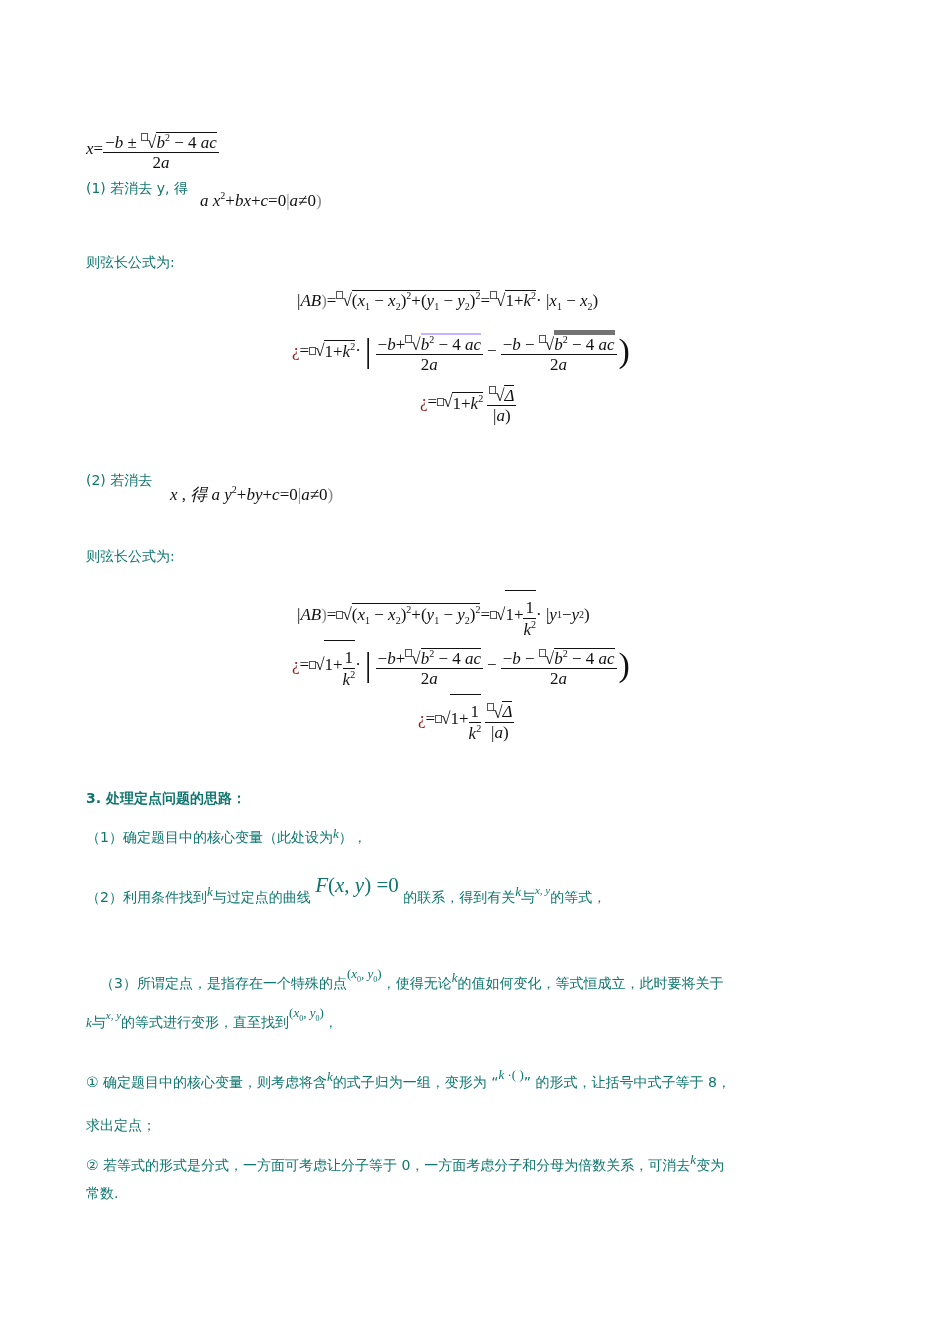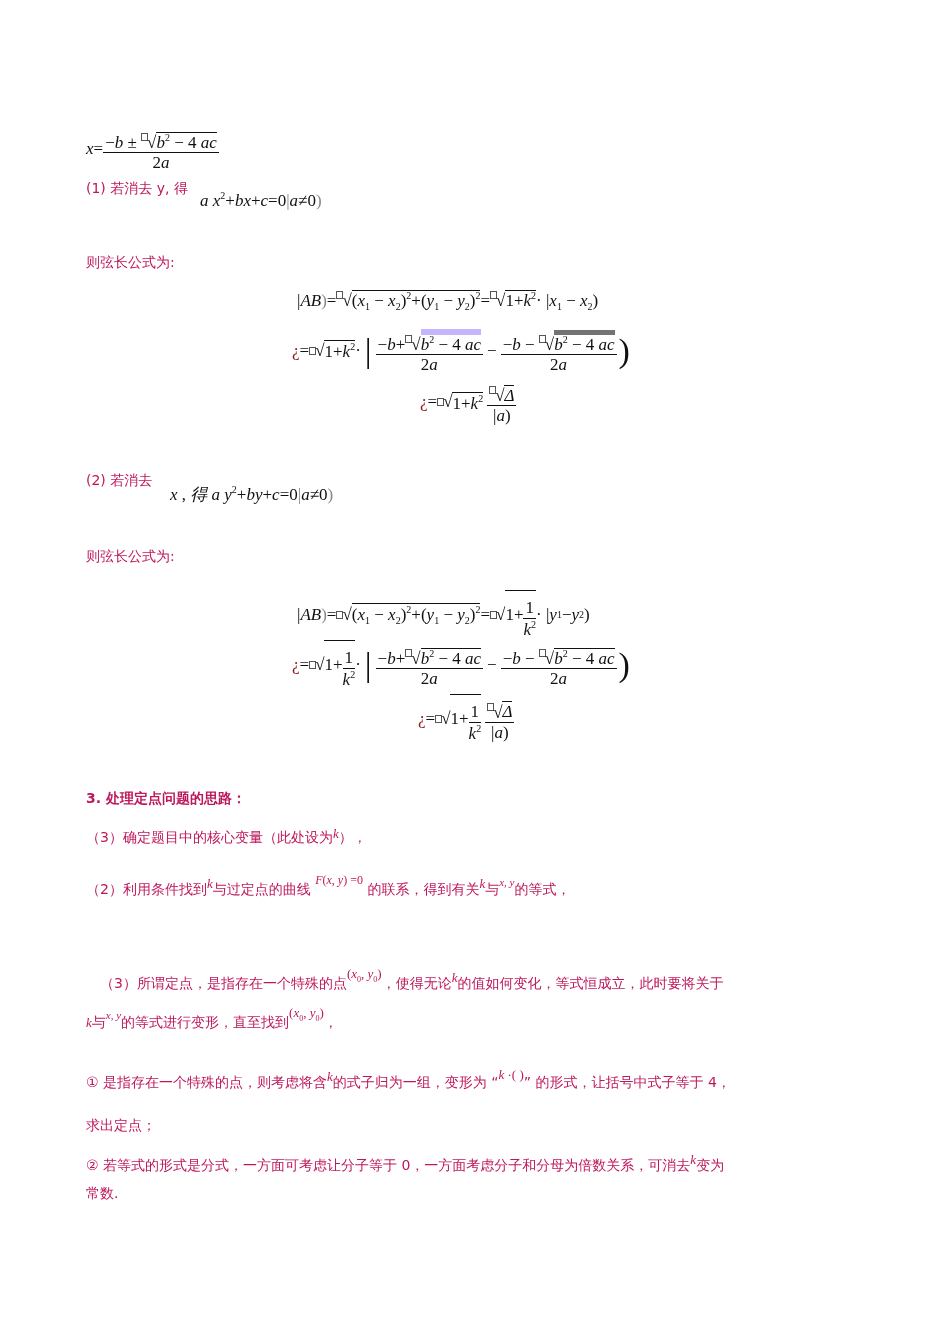--- a/index.html
+++ b/index.html
@@ -1,19 +1,19 @@
 <!DOCTYPE html>
 <html><head>
 <meta charset="utf-8">
 <style>
   * { box-sizing: border-box; margin: 0; padding: 0; }
   html, body { width: 950px; height: 1344px; background: #ffffff; }
   body { position: relative; font-family: "DejaVu Serif", serif; color: #111; overflow: hidden; }
   .abs { position: absolute; white-space: nowrap; }
-  .cjk { font-family: "DejaVu Sans", sans-serif; font-size: 14px; color: #be185d; }
+  .cjk { font-family: "DejaVu Sans", sans-serif; font-size: 14px; color: #0f766e; }
   .m { font-family: "Liberation Serif", "DejaVu Serif", serif; font-style: italic; font-size: 17px; }
   .mu { font-family: "Liberation Serif", "DejaVu Serif", serif; font-style: normal; font-size: 17px; }
   .sm { font-size: 13px; }
   .tiny { font-size: 11px; }
   .frac { display: inline-flex; flex-direction: column; align-items: center; vertical-align: middle; }
   .frac .num { border-bottom: 1px solid #111; padding: 0 2px; line-height: 1.1; margin-top: 8px; }
   .frac .den { line-height: 1.2; }
   .box { display: inline-block; width: 7px; height: 8px; border: 1px solid #555; vertical-align: super; margin-right: -1px; }
   .inv { color: #8b1a1a; font-style: normal; }
   .row { display: flex; align-items: center; }
@@ -40,21 +40,21 @@
 <div class="abs cjk" style="left:86px;top:254px;">则弦长公式为:</div>
 
 <div class="abs mu" style="left:297px;top:290px;">
   |<i>AB</i><span style="color:#888">)</span>=<span class="box"></span>√<span style="border-top:1px solid #111;">(<i>x</i><sub>1</sub> − <i>x</i><sub>2</sub>)<sup>2</sup>+(<i>y</i><sub>1</sub> − <i>y</i><sub>2</sub>)<sup>2</sup></span>=<span class="box"></span>√<span style="border-top:1px solid #111;">1+<i>k</i><sup>2</sup></span>· |<i>x</i><sub>1</sub> − <i>x</i><sub>2</sub>)
 </div>
 
 <div class="abs row mu" style="left:292px;top:326px;">
   <span class="inv">¿</span>=<span class="box"></span>√<span style="border-top:1px solid #111;">1+<i>k</i><sup>2</sup></span>·
   <span style="font-size:34px;font-weight:100;margin:0 4px;">|</span>
   <span class="frac">
-      <span class="num">−<i>b</i>+<span class="box"></span>√<span style="border-top:6px solid #c4b5fd;"><i>b</i><sup>2</sup> − 4 <i>ac</i></span></span>
+      <span class="num">−<i>b</i>+<span class="box"></span>√<span style="border-top:2px solid #c4b5fd;"><i>b</i><sup>2</sup> − 4 <i>ac</i></span></span>
       <span class="den">2<i>a</i></span>
     </span>
   <span style="margin:0 4px;">−</span>
   <span class="frac">
       <span class="num">−<i>b</i> − <span class="box"></span>√<span style="border-top:5px solid #737373;"><i>b</i><sup>2</sup> − 4 <i>ac</i></span></span>
       <span class="den">2<i>a</i></span>
     </span>
   <span style="font-size:34px;font-weight:100;margin-left:2px;">)</span>
 </div>
 
@@ -105,38 +105,38 @@
       </span></span>
   <span class="frac" style="margin-left:4px;">
       <span class="num"><span class="box"></span>√<span style="border-top:1px solid #111;"><i>Δ</i></span></span>
       <span class="den">|<i>a</i>)</span>
     </span>
 </div>
 
 <div class="abs cjk" style="left:86px;top:790px;font-weight:bold;">3. 处理定点问题的思路：</div>
 
 <div class="abs cjk" style="left:86px;top:826px;">
-  <span>（3）确定题目中的核心变量（此处设为</span><span class="m sm" style="vertical-align:4px;">k</span><span>），</span>
+  <span>（1）确定题目中的核心变量（此处设为</span><span class="m sm" style="vertical-align:4px;">k</span><span>），</span>
 </div>
 
 <div class="abs cjk" style="left:86px;top:873px;">
   <span>（2）利用条件找到</span><span class="m sm" style="vertical-align:6px;">k</span><span>与过定点的曲线</span>
-  <span class="mu" style="font-size:12px;vertical-align:10px;"><i>F</i>(<i>x</i>, <i>y</i>) =0</span>
+  <span class="mu" style="font-size:21px;vertical-align:10px;"><i>F</i>(<i>x</i>, <i>y</i>) =0</span>
   <span>的联系，得到有关</span><span class="m sm" style="vertical-align:6px;">k</span><span>与</span><span class="m tiny" style="vertical-align:8px;">x, y</span><span>的等式，</span>
 </div>
 
 <div class="abs cjk" style="left:100px;top:934px;margin-top:32px;">
   <span>（3）所谓定点，是指存在一个特殊的点</span><span class="mu sm" style="vertical-align:10px;">(<i>x</i><sub style="font-size:8px;">0</sub>, <i>y</i><sub style="font-size:8px;">0</sub>)</span><span>，使得无论</span><span class="m sm" style="vertical-align:6px;">k</span><span>的值如何变化，等式恒成立，此时要将关于</span>
 </div>
 
 <div class="abs cjk" style="left:86px;top:1005px;">
   <span class="m sm">k</span><span>与</span><span class="m tiny" style="vertical-align:8px;">x, y</span><span>的等式进行变形，直至找到</span><span class="mu sm" style="vertical-align:10px;">(<i>x</i><sub style="font-size:8px;">0</sub>, <i>y</i><sub style="font-size:8px;">0</sub>)</span><span>，</span>
 </div>
 
 <div class="abs cjk" style="left:86px;top:1067px;">
-  <span>① 是指存在一个特殊的点，则考虑将含</span><span class="m sm" style="vertical-align:6px;">k</span><span>的式子归为一组，变形为 “</span><span class="mu sm" style="vertical-align:8px;"><i>k</i> ·( )</span><span>” 的形式，让括号中式子等于 4，</span>
+  <span>① 确定题目中的核心变量，则考虑将含</span><span class="m sm" style="vertical-align:6px;">k</span><span>的式子归为一组，变形为 “</span><span class="mu sm" style="vertical-align:8px;"><i>k</i> ·( )</span><span>” 的形式，让括号中式子等于 8，</span>
 </div>
 <div class="abs cjk" style="left:86px;top:1117px;">求出定点；</div>
 
 <div class="abs cjk" style="left:86px;top:1152px;">
   <span>② 若等式的形式是分式，一方面可考虑让分子等于 0，一方面考虑分子和分母为倍数关系，可消去</span><span class="m sm" style="vertical-align:6px;">k</span><span>变为</span>
 </div>
 <div class="abs cjk" style="left:86px;top:1185px;">常数.</div>
 
 </body></html>

